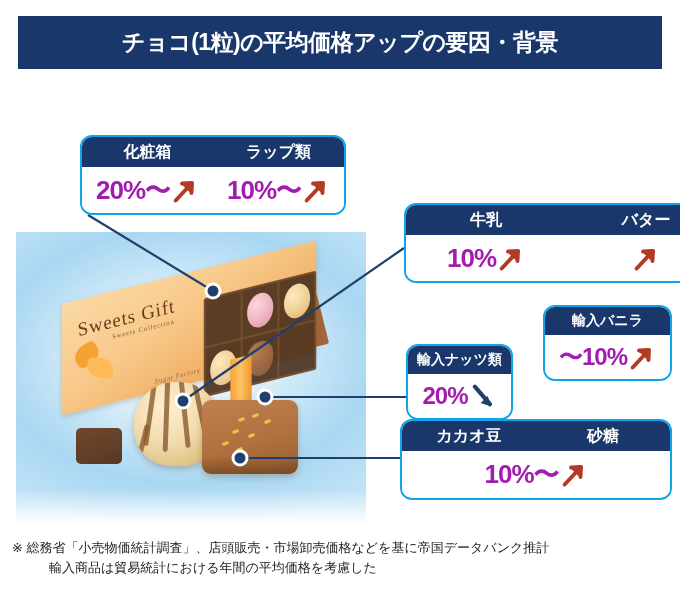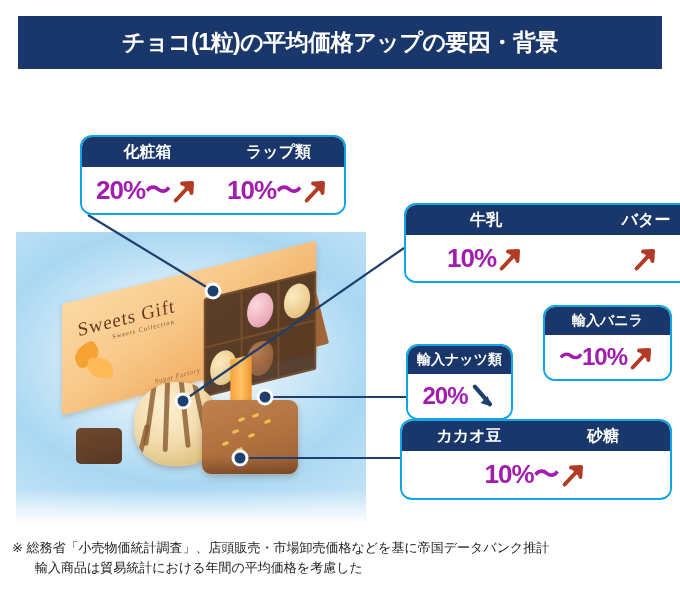--- a/index.html
+++ b/index.html
@@ -166,21 +166,21 @@
     color:#111;
   }
   .rt-main{font-size:17px;font-weight:bold;letter-spacing:.5px;}
   .rt-sub{font-size:12.5px;font-weight:bold;margin-top:2px;letter-spacing:0px;}
 
   
   .note{
     position:absolute;left:12px;top:538px;width:660px;
     font-size:13px;color:#222;line-height:1.55;
   }
-  .note .l2{display:block;margin-left:23px;}
+  .note .l2{display:block;margin-left:37px;}
 </style>
 </head>
 <body>
 
 <div id="stage">
 
   <div class="banner">
     <span class="banner-text">チョコ(1粒)の平均価格</span>
     <span class="banner-text">アップの要因・背景</span>
   </div>

